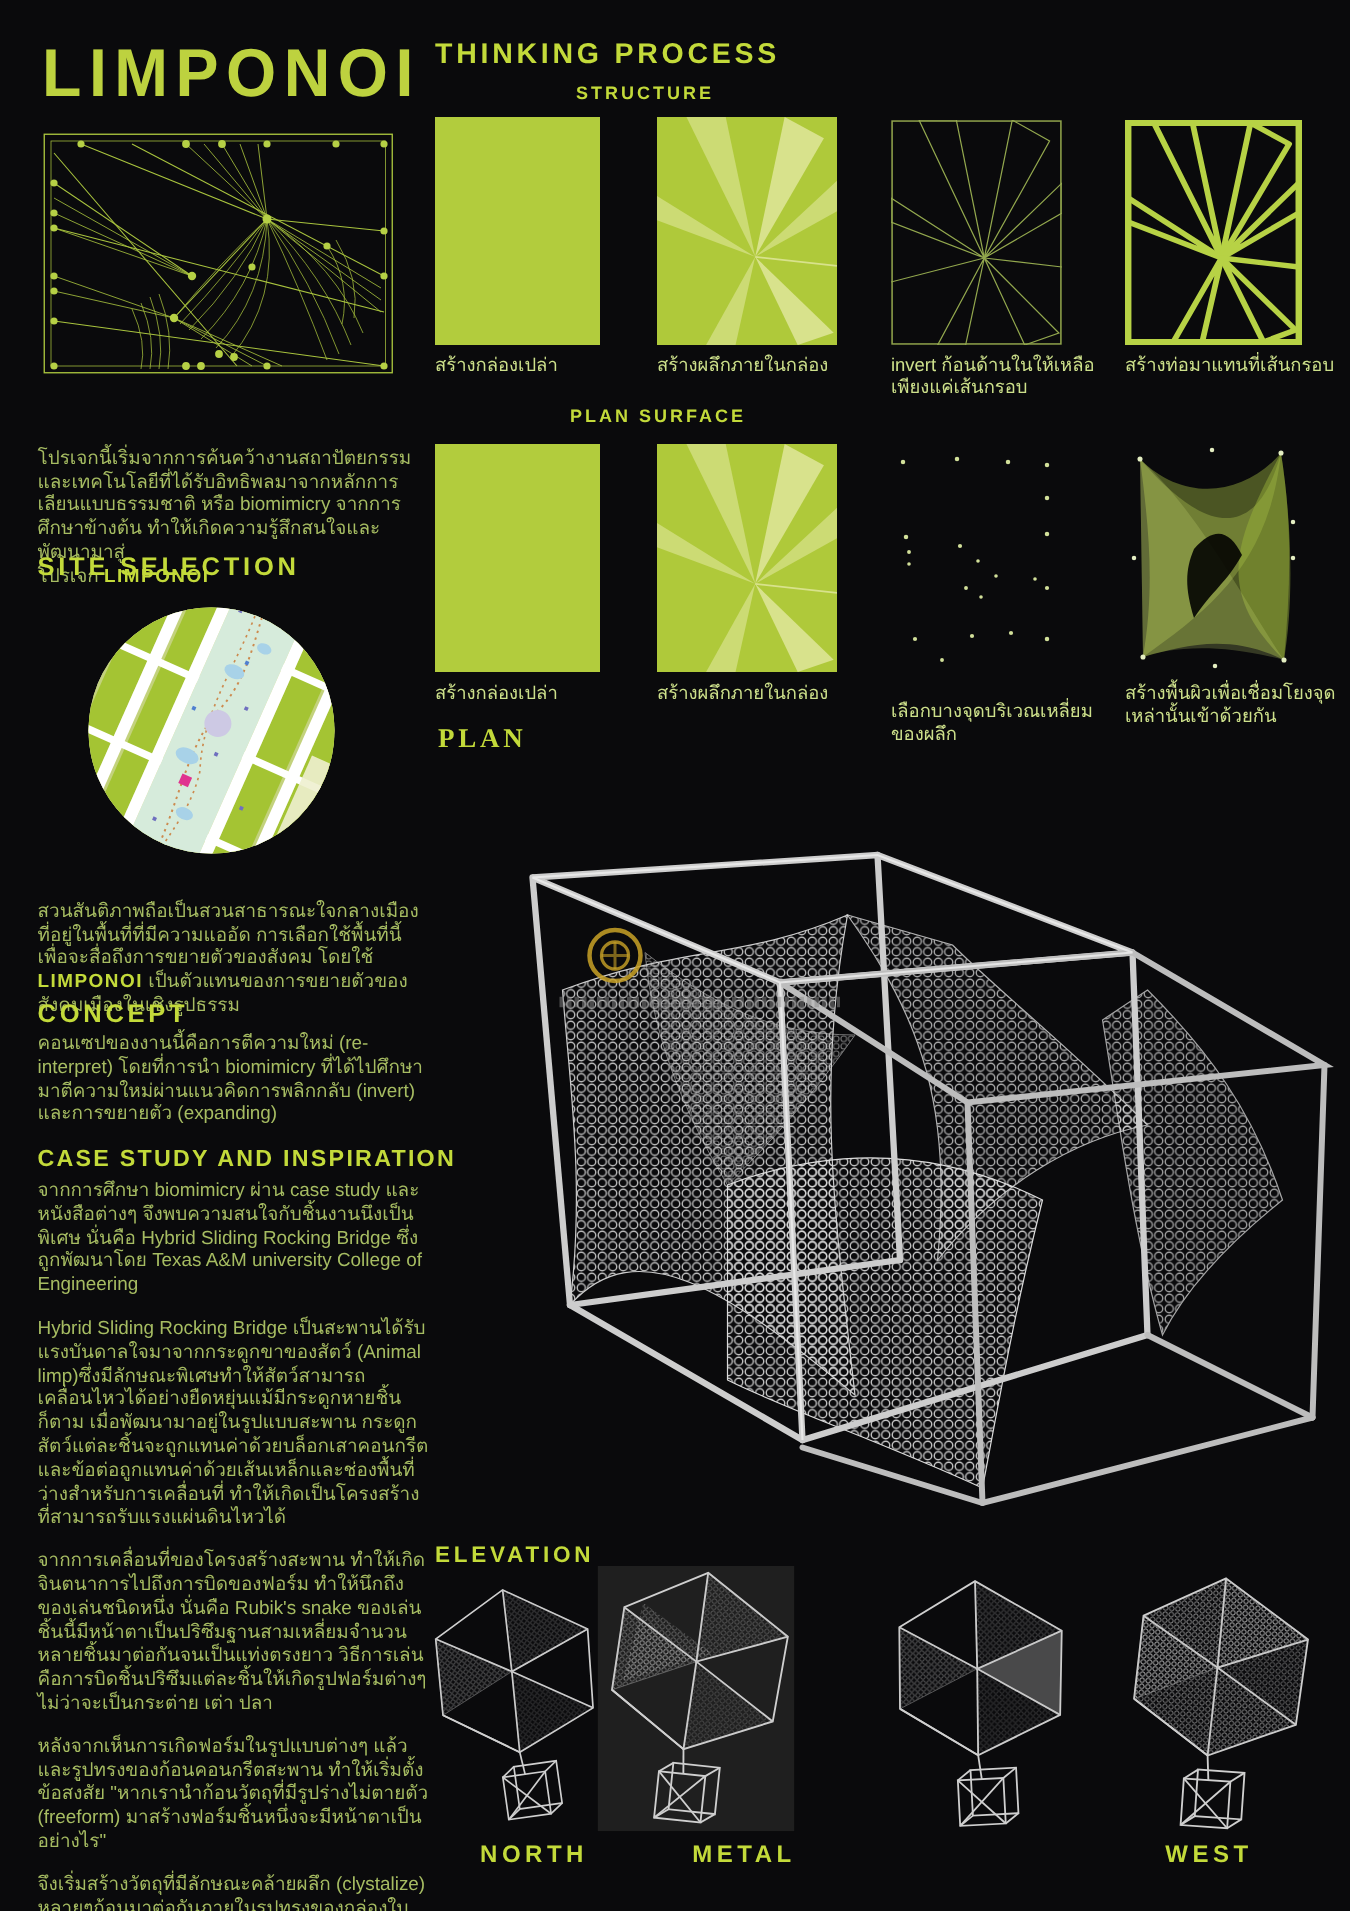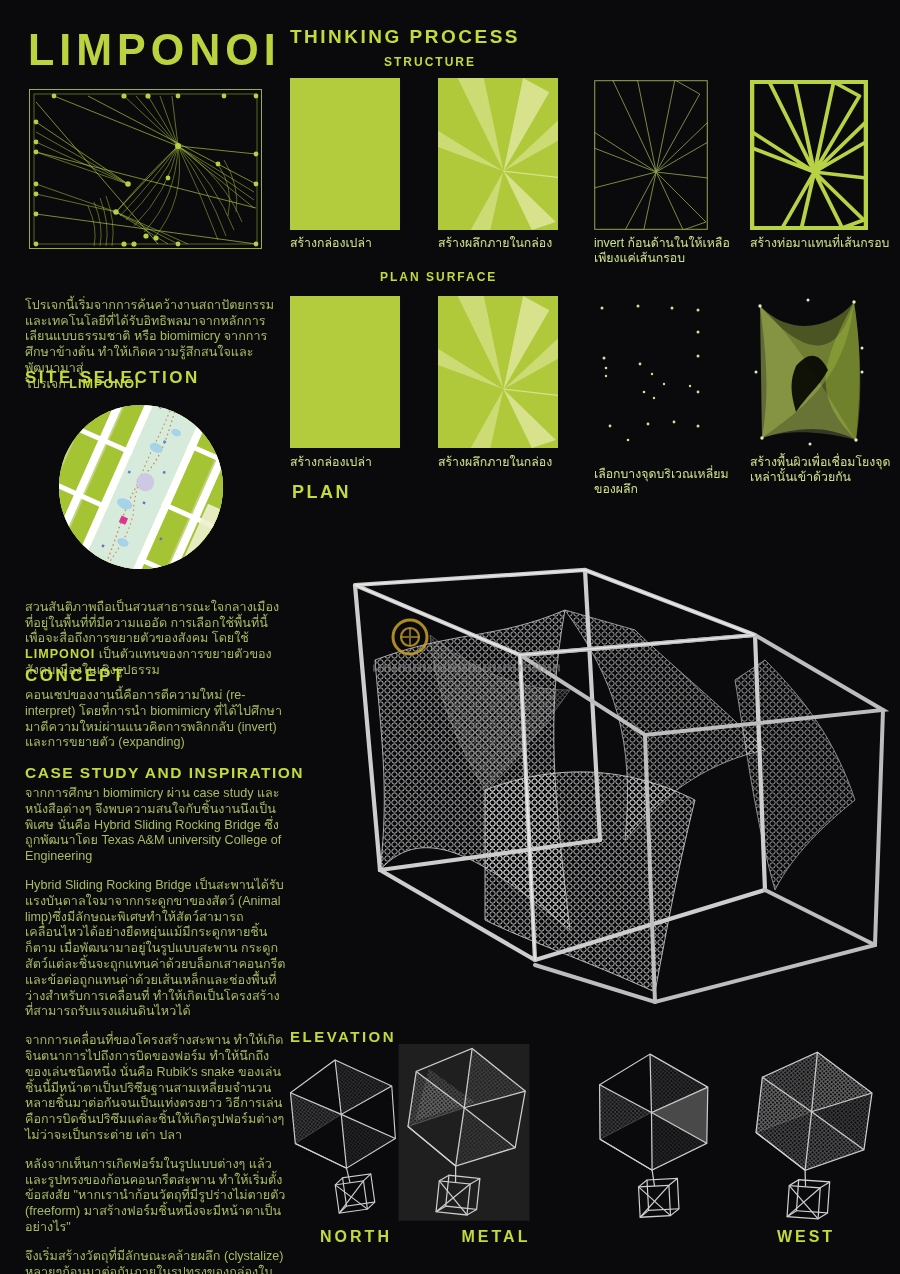--- a/index.html
+++ b/index.html
@@ -376,21 +376,21 @@
         <circle cx="6" cy="80" r="1.5"></circle>
         <circle cx="60" cy="152" r="1.5"></circle>
     </g>
   </svg>
 
   <div class="abs caption" style="left:290px;top:455px;width:130px;">สร้างกล่องเปล่า</div>
   <div class="abs caption" style="left:438px;top:455px;width:140px;">สร้างผลึกภายในกล่อง</div>
   <div class="abs caption" style="left:594px;top:455px;width:135px;margin-top:12px;">เลือกบางจุดบริเวณเหลี่ยมของผลึก</div>
   <div class="abs caption" style="left:750px;top:455px;width:145px;">สร้างพื้นผิวเพื่อเชื่อมโยงจุดเหล่านั้นเข้าด้วยกัน</div>
 
-  <div class="abs h-deco" style="left:292px;top:482px;font-size:18px;">PLAN</div>
+  <div class="abs h-deco" style="left:292px;top:482px;font-size:18px;font-family:Liberation Serif, serif;">PLAN</div>
 
   <svg class="abs" style="left:335px;top:540px;" width="565" height="475" viewBox="0 0 565 475">
 
     <path d="M40,120 C120,90 160,100 230,70 C210,180 220,260 235,390 C150,320 90,280 45,330 C55,250 45,185 40,120 Z" fill="url(#mesh)" stroke="#e2e2e2" stroke-width="0.8" opacity="0.9"></path>
     <path d="M230,70 C280,140 300,200 290,300 C330,250 380,220 430,210 C380,160 330,120 300,90 Z" fill="url(#mesh)" stroke="#dcdcdc" stroke-width="0.8" opacity="0.8"></path>
     <path d="M430,120 C470,160 500,200 520,260 C470,300 450,330 440,350 C420,280 410,200 400,140 Z" fill="url(#mesh)" stroke="#d8d8d8" stroke-width="0.8" opacity="0.75"></path>
     <path d="M150,250 C230,220 300,230 360,260 C340,340 330,400 320,452 C250,420 190,400 150,380 Z" fill="url(#mesh)" stroke="#e6e6e6" stroke-width="0.8" opacity="0.95"></path>
     <path d="M95,95 C140,130 180,150 235,150 C200,200 170,230 150,250 C120,200 100,150 95,95 Z" fill="url(#meshD)" stroke="#cfcfcf" stroke-width="0.6" opacity="0.6"></path>
 
     <g fill="none" stroke="#cdcdcd" stroke-width="4.2" stroke-linecap="round">

